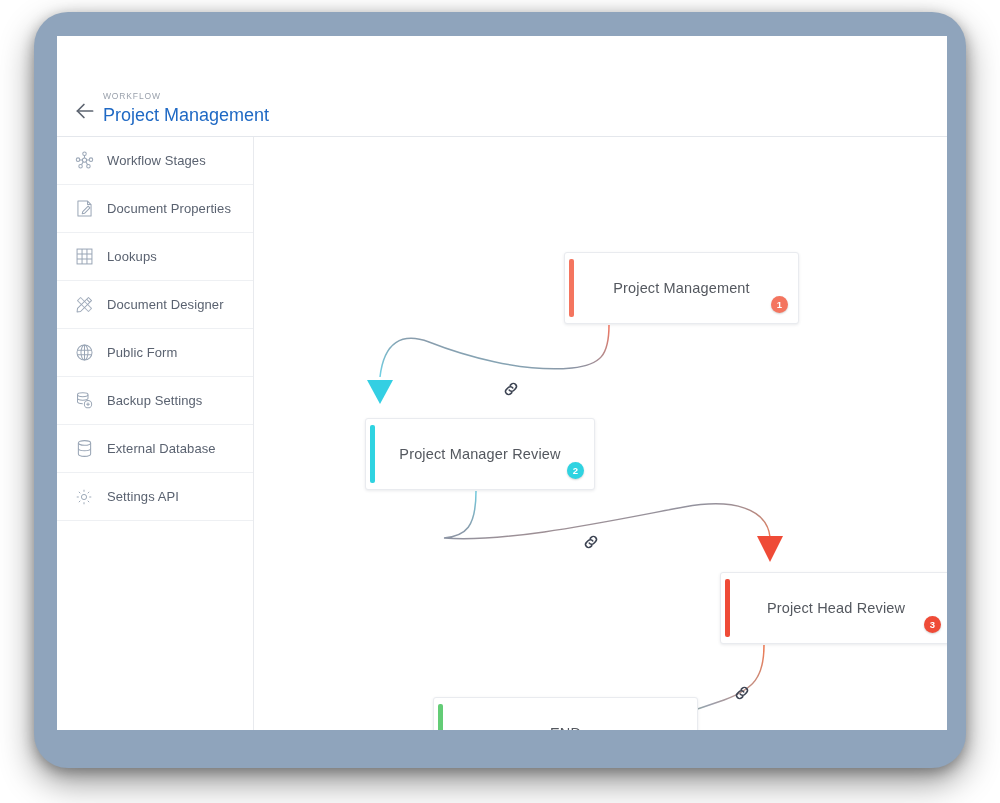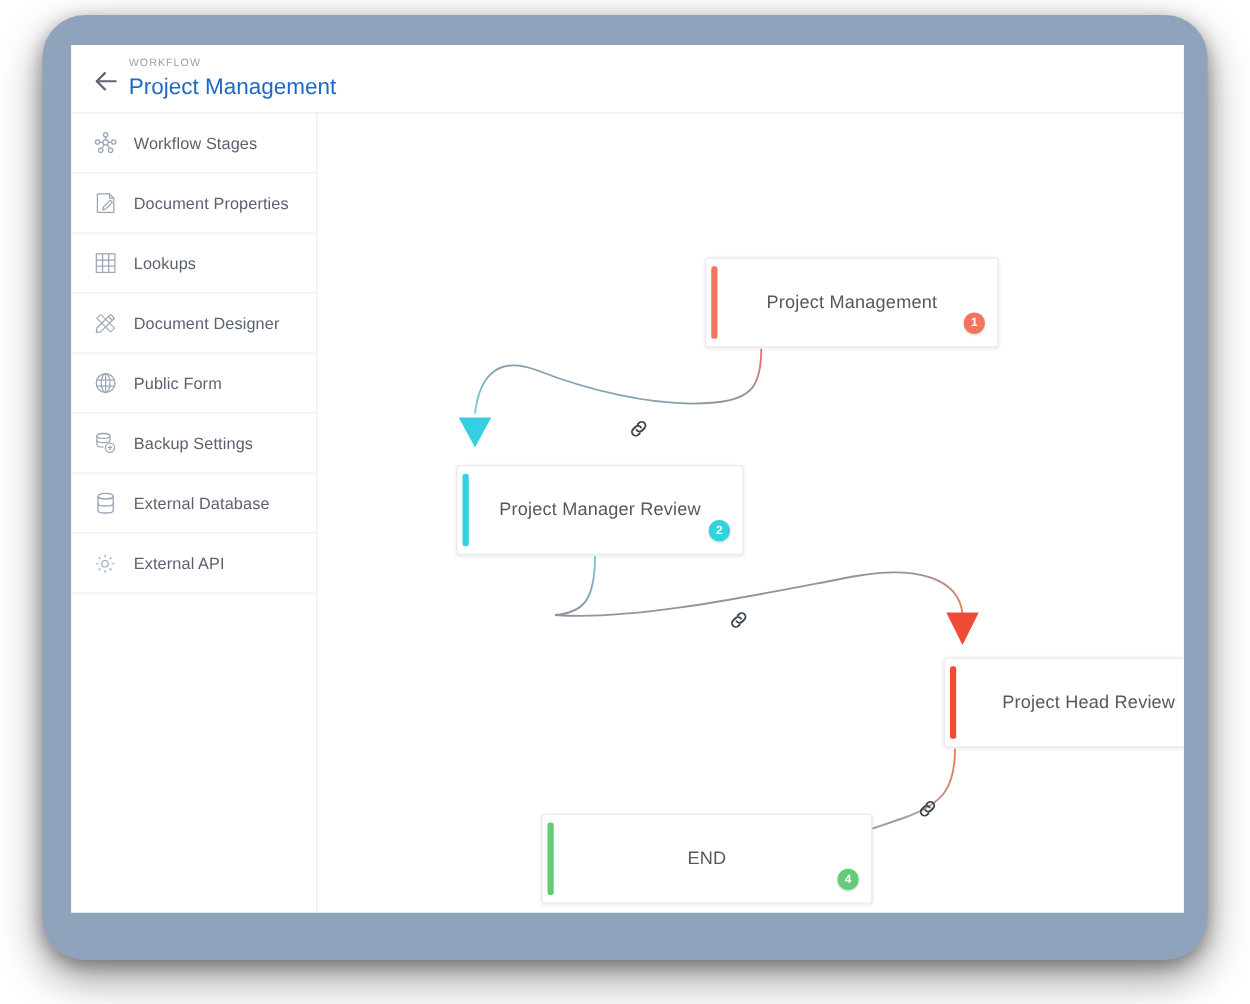--- a/index.html
+++ b/index.html
@@ -41,20 +41,21 @@
     background: #ffffff;
     overflow: hidden;
   }
 
   
   .header {
     position: relative;
     height: 54px;
     background: #ffffff;
     border-bottom: 1px solid #e4e7ec;
+    margin-top: 46px;
   }
   .back-arrow {
     position: absolute;
     left: 15px;
     top: 16px;
     width: 26px;
     height: 26px;
     cursor: pointer;
     color: #5d6470;
   }
@@ -321,21 +322,21 @@
           <span class="si-label">External Database</span>
         </div>
 
         <div class="sidebar-item">
           <span class="si-icon">
             <svg viewBox="0 0 24 24" width="20" height="20" fill="none" stroke="currentColor" stroke-width="1.15">
               <circle cx="12" cy="12" r="3.1"></circle>
               <path d="M12 3.3v2.4M12 18.3v2.4M20.7 12h-2.4M5.7 12H3.3M18.2 5.8l-1.7 1.7M7.5 16.5l-1.7 1.7M18.2 18.2l-1.7-1.7M7.5 7.5L5.8 5.8"></path>
             </svg>
           </span>
-          <span class="si-label">External API</span>
+          <span class="si-label">Settings API</span>
         </div>
 
       </div>
 
       <div class="canvas">
         <div class="canvas-inner">
 
           <svg class="connectors" viewBox="0 0 693 640">
             <defs>
               <linearGradient id="gradE0" x1="1" y1="0" x2="0" y2="1">
@@ -391,21 +392,21 @@
             <span class="node-label">Project Management</span>
             <span class="node-badge" style="background:#f4755f;">1</span>
           </div>
 
           <div class="node" style="left:111px; top:281px; width:230px; height:72px;">
             <span class="node-accent" style="background:#2fd3e1;"></span>
             <span class="node-label">Project Manager Review</span>
             <span class="node-badge" style="background:#2fd3e1;">2</span>
           </div>
 
-          <div class="node" style="left:466px; top:435px; width:232px; height:72px;margin-left:35px;">
+          <div class="node" style="left:466px; top:435px; width:232px; height:72px;">
             <span class="node-accent" style="background:#ef4b37;"></span>
             <span class="node-label">Project Head Review</span>
             <span class="node-badge" style="background:#ef4b37;">3</span>
           </div>
 
           <div class="node" style="left:179px; top:560px; width:265px; height:72px;">
             <span class="node-accent" style="background:#63cc76;"></span>
             <span class="node-label">END</span>
             <span class="node-badge" style="background:#63cc76;">4</span>
           </div>

